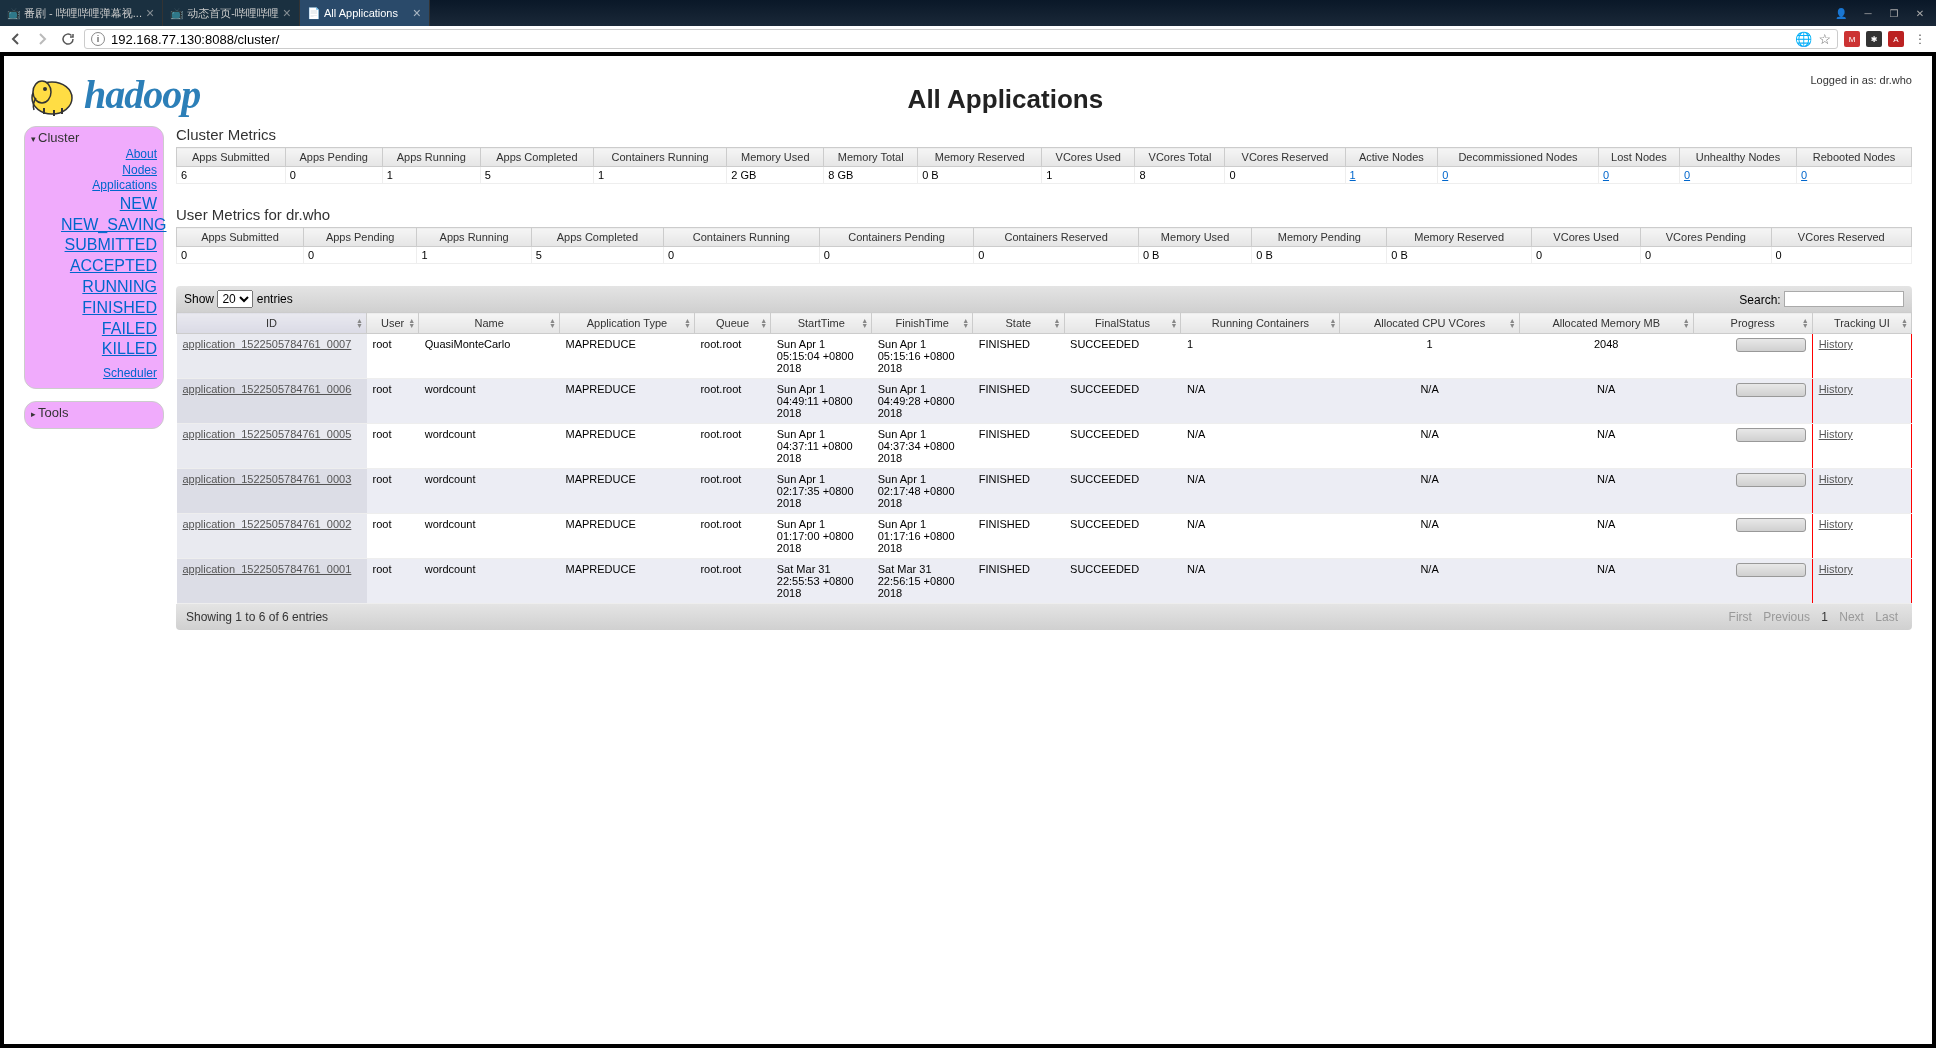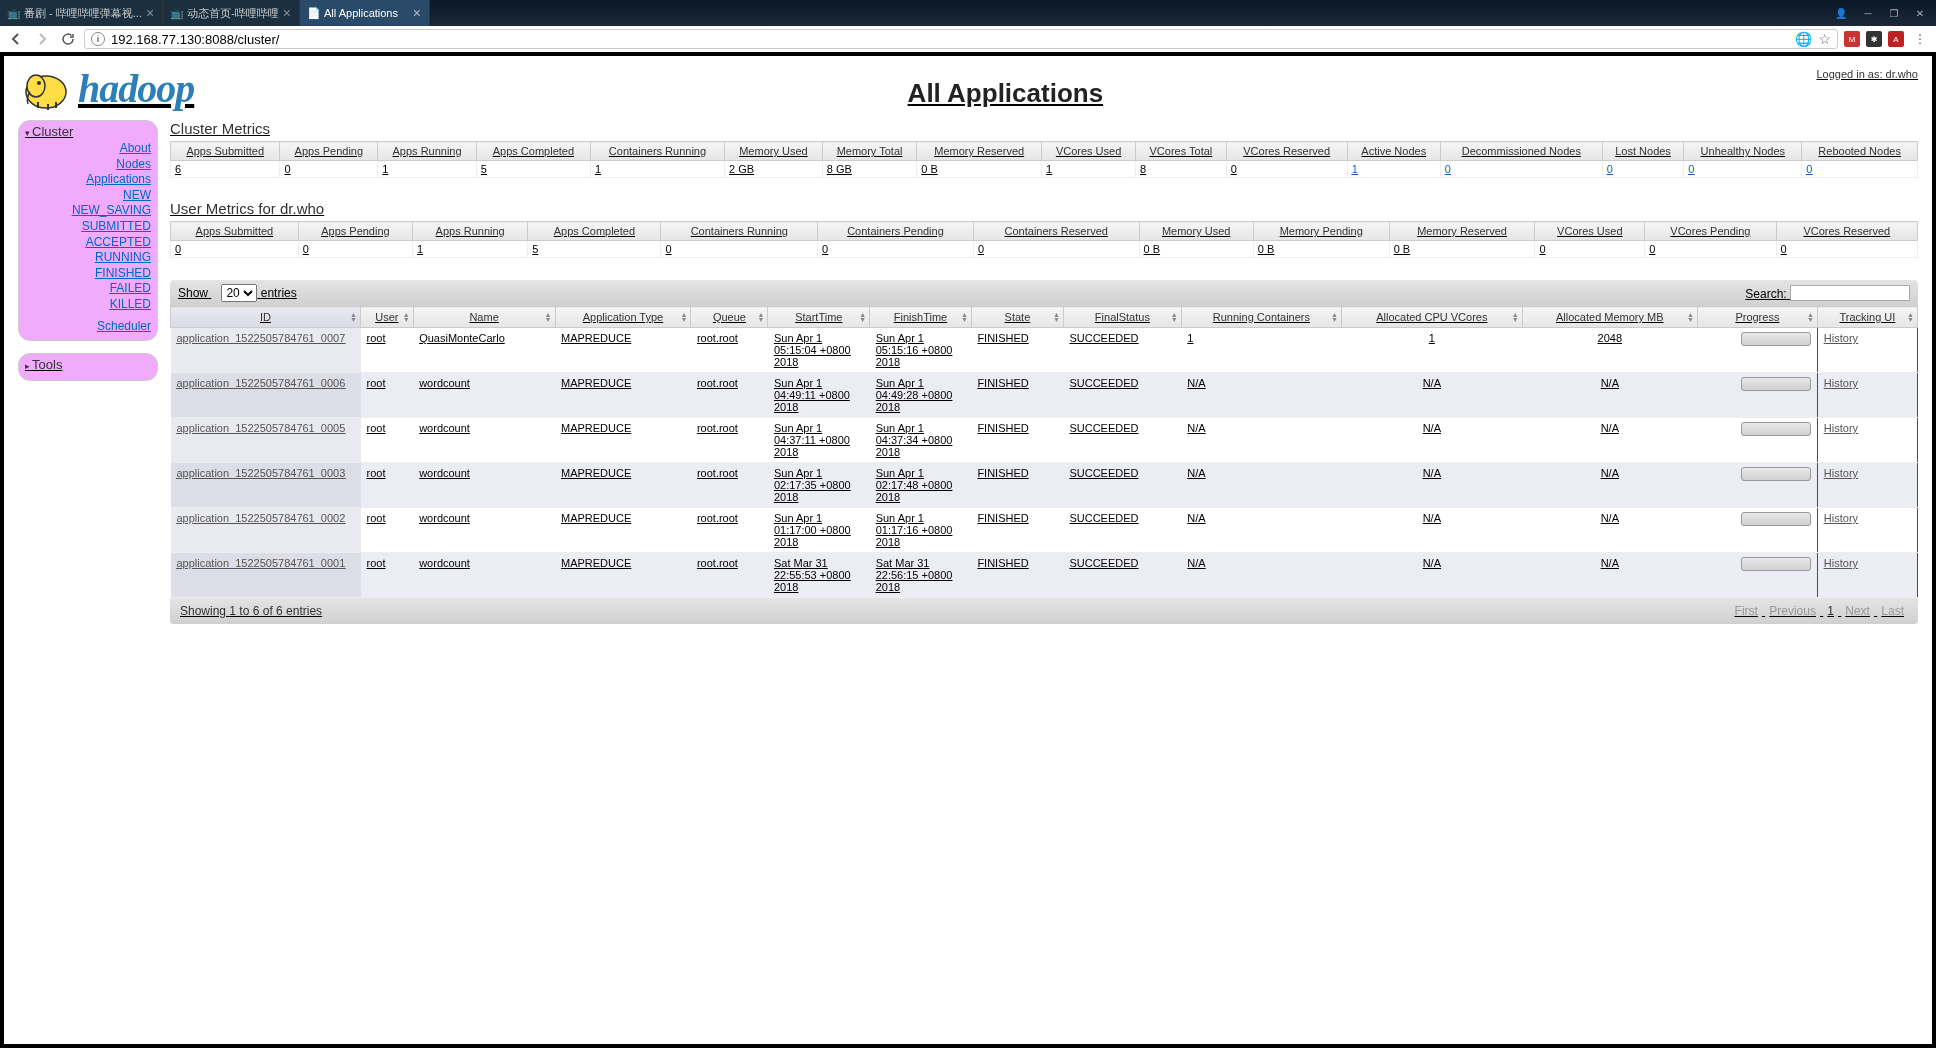--- a/index.html
+++ b/index.html
@@ -16,21 +16,21 @@
     .window-btn { width: 24px; height: 20px; display: flex; align-items: center; justify-content: center; color: #aaa; cursor: pointer; font-size: 10px; }
     .nav-bar { display: flex; align-items: center; height: 26px; background: #fff; padding: 0 6px; gap: 6px; }
     .nav-btn { width: 20px; height: 20px; display: flex; align-items: center; justify-content: center; cursor: pointer; }
     .url-bar { flex: 1; height: 20px; border: 1px solid #ccc; border-radius: 3px; padding: 0 6px; display: flex; align-items: center; background: #fff; }
     .url-icon { width: 14px; height: 14px; border: 1px solid #888; border-radius: 50%; display: flex; align-items: center; justify-content: center; font-size: 9px; margin-right: 6px; }
     .url-text { flex: 1; font-size: 13px; color: #000; }
     .url-right-icons { display: flex; gap: 6px; align-items: center; }
     .ext-icon { width: 16px; height: 16px; background: #555; border-radius: 2px; display: flex; align-items: center; justify-content: center; color: #fff; font-size: 8px; }
     
     
-    .page-container { background: #fff; margin: 4px; min-height: calc(100vh - 60px); padding: 0; text-decoration: underline; }
+    .page-container { background: #fff; margin: 4px; min-height: calc(100vh - 60px); padding: 6px; }
     .content-wrapper { padding: 8px 14px; }
     
     .header-row { display: flex; align-items: flex-start; }
     .logo-area { display: flex; align-items: center; gap: 6px; }
     .elephant { width: 54px; height: 48px; position: relative; }
     .hadoop-text { font-size: 40px; font-weight: bold; font-style: italic; color: #2c7fb8; font-family: 'Comic Sans MS', cursive; letter-spacing: -1px; }
     .page-title-area { flex: 1; text-align: center; padding-top: 14px; }
     .page-title { font-size: 26px; font-weight: bold; color: #222; }
     .login-info { text-align: right; font-size: 11px; color: #333; padding-top: 4px; white-space: nowrap; }
     
@@ -38,37 +38,37 @@
     
     
     .sidebar { width: 140px; flex-shrink: 0; }
     .nav-section { border: 1px solid #ccc; border-radius: 12px; padding: 3px 6px 6px 6px; margin-bottom: 12px; background: #f0abfc; }
     .nav-header { color: #333; cursor: pointer; font-size: 13px; margin-bottom: 2px; }
     .nav-header::before { content: "▾ "; font-size: 9px; }
     .nav-section.collapsed .nav-header::before { content: "▸ "; }
     .nav-links { padding-left: 12px; text-align: right; }
     .nav-links a { display: block; color: #0066cc; text-decoration: underline; font-size: 12px; line-height: 1.3; }
     .nav-sublinks { padding-left: 18px; }
-    .nav-sublinks a { font-size: 12px; }
+    .nav-sublinks a { font-size: 16px; }
     .scheduler-link { margin-top: 6px; display: block; }
     
     
     .main-content { flex: 1; min-width: 0; }
     .section-title { font-size: 15px; color: #333; margin-bottom: 4px; }
     
     
     .metrics-table { width: 100%; border-collapse: collapse; margin-bottom: 22px; }
     .metrics-table th { background: linear-gradient(to bottom, #f5f5f5, #e5e5e5); border: 1px solid #ccc; padding: 3px 4px; font-size: 11px; font-weight: normal; color: #333; text-align: center; }
     .metrics-table td { border: 1px solid #eee; padding: 2px 4px; font-size: 11px; text-align: left; }
     .metrics-table td a { color: #0066cc; text-decoration: underline; }
     
     
     .dt-controls { background: linear-gradient(to bottom, #e4e4e4, #d0d0d0); padding: 4px 8px; display: flex; justify-content: space-between; align-items: center; border-radius: 4px 4px 0 0; }
     .dt-length { font-size: 12px; }
-    .dt-length select { font-size: 12px; margin-left: 10px; }
+    .dt-length select { font-size: 12px; }
     .dt-search { font-size: 12px; }
     .dt-search input { border: 1px solid #aaa; height: 16px; width: 120px; }
     
     
     .apps-table { width: 100%; border-collapse: collapse; }
     .apps-table th { background: linear-gradient(to bottom, #f5f5f5, #e5e5e5); border: 1px solid #ccc; padding: 4px 6px; font-size: 11px; font-weight: normal; color: #333; text-align: center; position: relative; vertical-align: middle; }
     .sort-icons { position: absolute; right: 3px; top: 50%; transform: translateY(-50%); font-size: 7px; line-height: 5px; color: #888; }
     .apps-table td { padding: 4px 6px; font-size: 11px; vertical-align: top; border-bottom: 1px solid #eee; }
     .apps-table tbody tr:nth-child(even) { background: #ecedf4; }
     .apps-table tbody tr:nth-child(odd) { background: #fff; }

